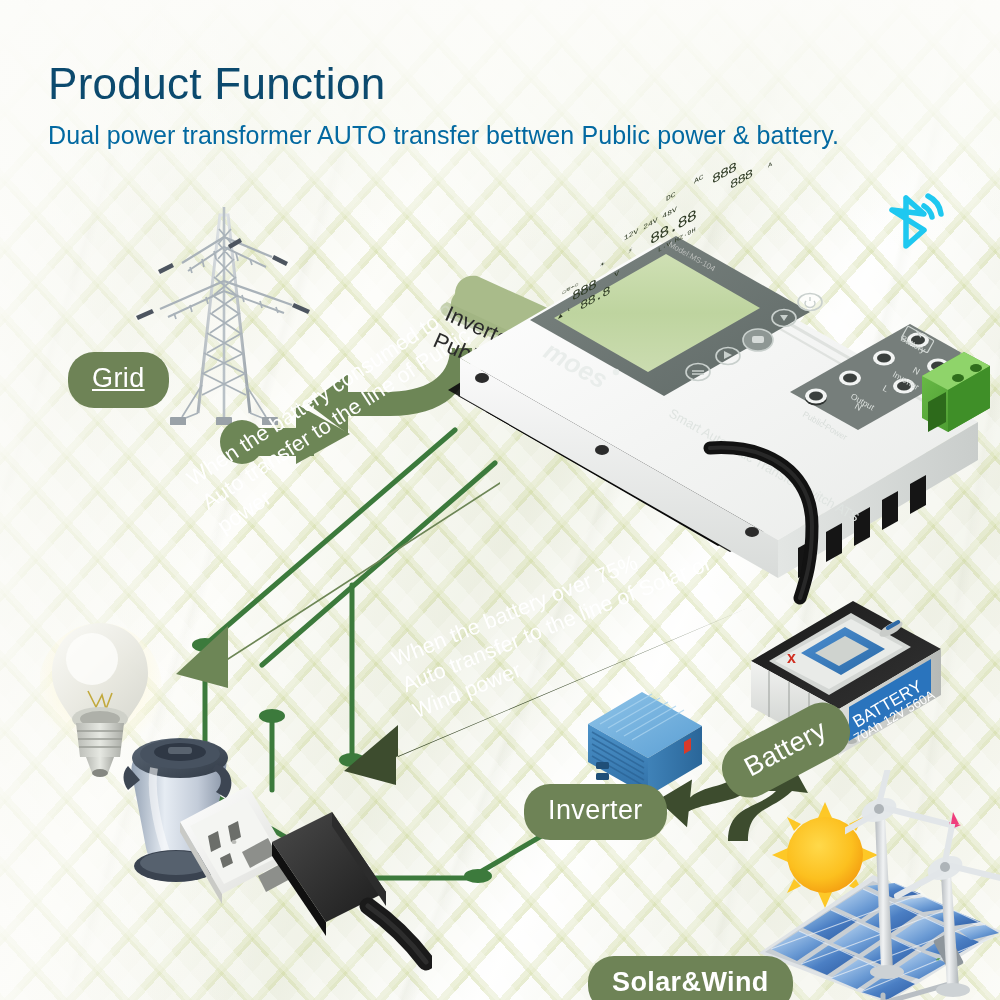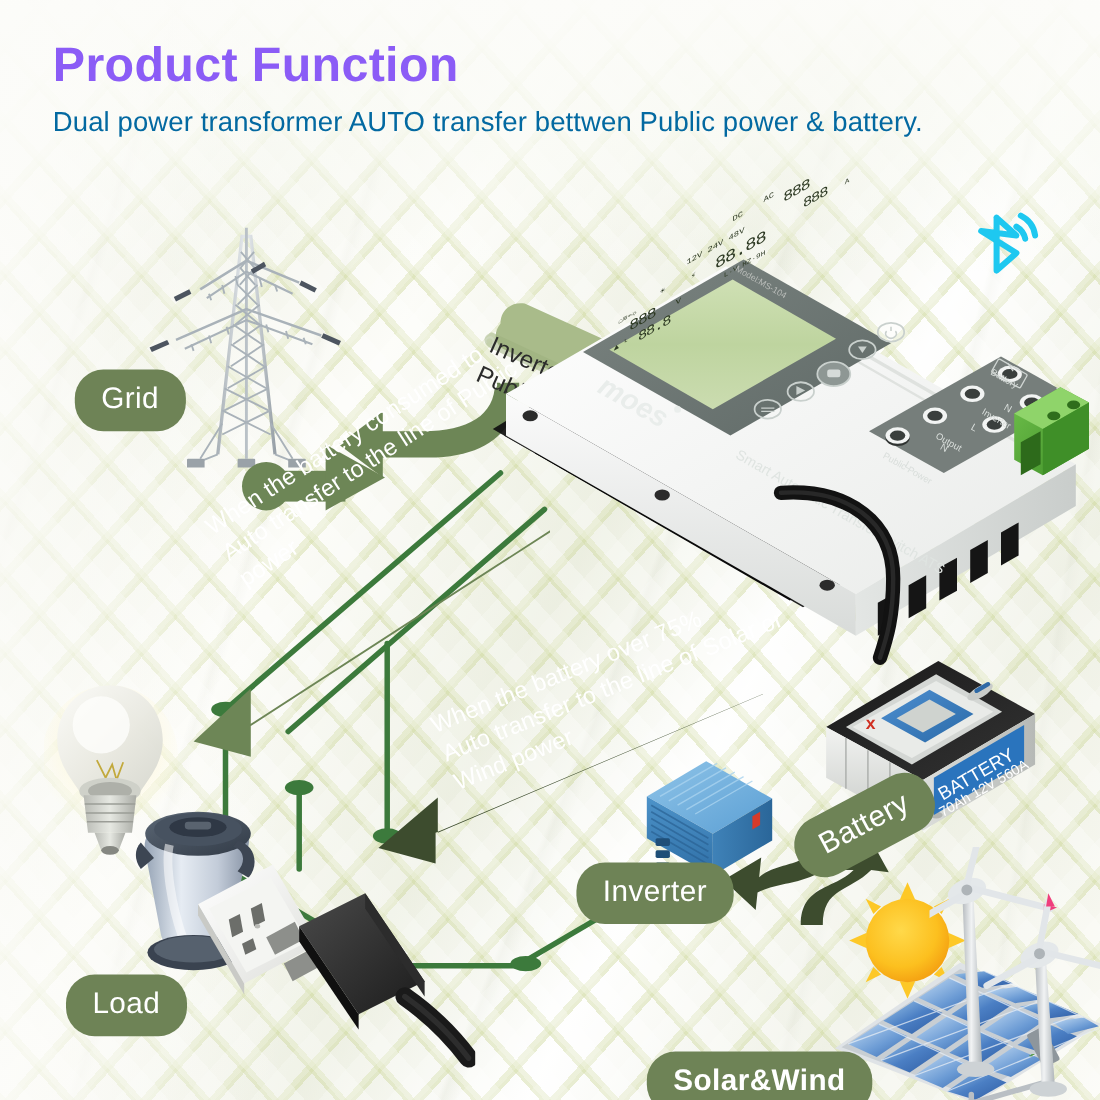--- a/index.html
+++ b/index.html
@@ -52,22 +52,22 @@
     background: linear-gradient(180deg, rgba(252,252,249,.97) 0%, rgba(250,251,246,.75) 50%, rgba(250,250,245,0) 100%);
   }
   .bg-fade-left {
     position:absolute; left:0; top:0; width:260px; height:100%;
     background: linear-gradient(90deg, rgba(252,252,249,.8) 0%, rgba(250,250,245,0) 100%);
   }
 
   
   .header { position:absolute; left:48px; top:36px; width:900px; }
   .title {
-    font-size: 44px; font-weight: 700; color:#8b5cf6;
-    letter-spacing:.3px; line-height:1.08;
+    font-size: 44px; font-weight: 400; color:#0c4a6e;
+    letter-spacing:.3px; line-height:1.08;margin-top:24px;
   }
   .subtitle {
     margin-top: 10px; font-size: 25px; font-weight:400; color:#0369a1;
     line-height: 1.36; max-width: 860px; letter-spacing:.1px;
   }
 
   
   .pill {
     position:absolute; background:#6e8356; color:#fff;
     border-radius: 26px; font-size: 27px; line-height:1;
@@ -738,27 +738,24 @@
     </g>
   </svg>
 
   <svg class="abs" style="left:645px; top:735px; width:120px; height:110px;" viewBox="0 0 120 110">
     <path d="M96,18 C96,52 62,46 46,64 L46,46 L14,70 L46,94 L46,78 C70,62 116,66 116,18 Z" fill="#3d4c2e" transform="rotate(6 60 55)"></path>
   </svg>
   <svg class="abs" style="left:710px; top:745px; width:110px; height:110px;" viewBox="0 0 110 110">
     <path d="M18,96 C18,60 48,64 66,46 L50,46 L76,8 L98,48 L82,46 C62,66 38,62 38,96 Z" fill="#3d4c2e"></path>
   </svg>
 
-  <div class="pill" style="left:68px; top:336px;">
+  <div class="pill" style="left:68px; top:352px;text-decoration:underline;">
     <span>Grid</span>
   </div>
 
-  <div class="pill" style="left:60px; top:886px;">
-    <span>Load</span>
-  </div>
 
   <div class="pill" style="left:524px; top:784px;">
     <span>Inverter</span>
   </div>
 
   <div class="pill" style="left:718px; top:722px; transform:rotate(-28deg);">
     <span>Battery</span>
   </div>
 
   <div class="pill" style="left:588px; top:956px;font-weight:bold;">

